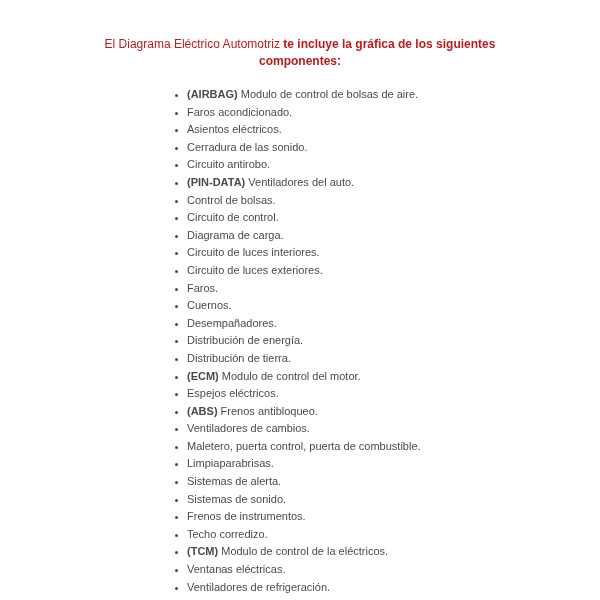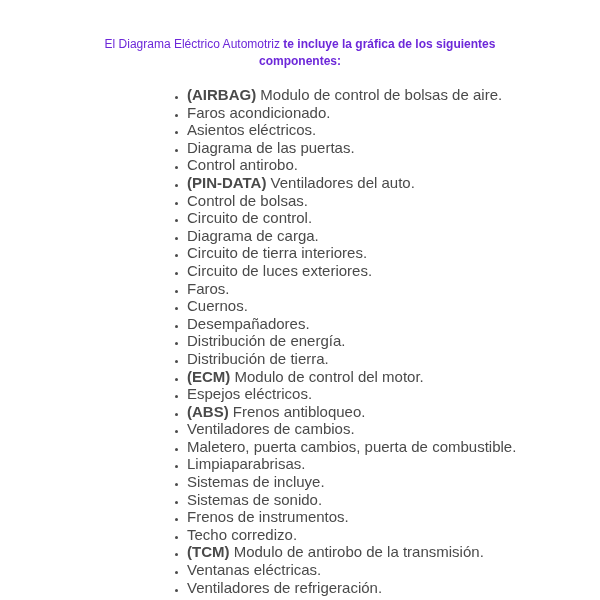--- a/index.html
+++ b/index.html
@@ -16,34 +16,34 @@
     overflow: hidden;
     box-sizing: border-box;
     padding-top: 36px;
   }
   .title {
     max-width: 460px;
     margin: 0 auto;
     text-align: center;
     font-size: 12px;
     line-height: 17px;
-    color: #6d28d9;
+    color: #b91c1c;
     font-weight: 400;
   }
   .title .b {
     font-weight: 700;
   }
   ul.components {
     margin: 16px 0 0 0;
     padding: 0 0 0 187px;
     list-style: disc outside;
     color: #4a4a4a;
   }
   ul.components li {
-    font-size: 15px;
+    font-size: 11px;
     line-height: 17.6px;
     color: #4a4a4a;
   }
   ul.components li::marker {
     color: #4a4a4a;
     font-size: 9px;
   }
   ul.components li .b {
     font-weight: 700;
   }
@@ -63,45 +63,45 @@
 
     <li>
       <span class="b"></span><span>Faros acondicionado.</span>
     </li>
 
     <li>
       <span class="b"></span><span>Asientos eléctricos.</span>
     </li>
 
     <li>
-      <span class="b"></span><span>Diagrama de las puertas.</span>
+      <span class="b"></span><span>Cerradura de las sonido.</span>
     </li>
 
     <li>
-      <span class="b"></span><span>Control antirobo.</span>
+      <span class="b"></span><span>Circuito antirobo.</span>
     </li>
 
     <li>
       <span class="b">(PIN-DATA)</span><span> Ventiladores del auto.</span>
     </li>
 
     <li>
       <span class="b"></span><span>Control de bolsas.</span>
     </li>
 
     <li>
       <span class="b"></span><span>Circuito de control.</span>
     </li>
 
     <li>
       <span class="b"></span><span>Diagrama de carga.</span>
     </li>
 
     <li>
-      <span class="b"></span><span>Circuito de tierra interiores.</span>
+      <span class="b"></span><span>Circuito de luces interiores.</span>
     </li>
 
     <li>
       <span class="b"></span><span>Circuito de luces exteriores.</span>
     </li>
 
     <li>
       <span class="b"></span><span>Faros.</span>
     </li>
 
@@ -131,45 +131,45 @@
 
     <li>
       <span class="b">(ABS)</span><span> Frenos antibloqueo.</span>
     </li>
 
     <li>
       <span class="b"></span><span>Ventiladores de cambios.</span>
     </li>
 
     <li>
-      <span class="b"></span><span>Maletero, puerta cambios, puerta de combustible.</span>
+      <span class="b"></span><span>Maletero, puerta control, puerta de combustible.</span>
     </li>
 
     <li>
       <span class="b"></span><span>Limpiaparabrisas.</span>
     </li>
 
     <li>
-      <span class="b"></span><span>Sistemas de incluye.</span>
+      <span class="b"></span><span>Sistemas de alerta.</span>
     </li>
 
     <li>
       <span class="b"></span><span>Sistemas de sonido.</span>
     </li>
 
     <li>
       <span class="b"></span><span>Frenos de instrumentos.</span>
     </li>
 
     <li>
       <span class="b"></span><span>Techo corredizo.</span>
     </li>
 
     <li>
-      <span class="b">(TCM)</span><span> Modulo de antirobo de la transmisión.</span>
+      <span class="b">(TCM)</span><span> Modulo de control de la eléctricos.</span>
     </li>
 
     <li>
       <span class="b"></span><span>Ventanas eléctricas.</span>
     </li>
 
     <li>
       <span class="b"></span><span>Ventiladores de refrigeración.</span>
     </li>
   </ul>

